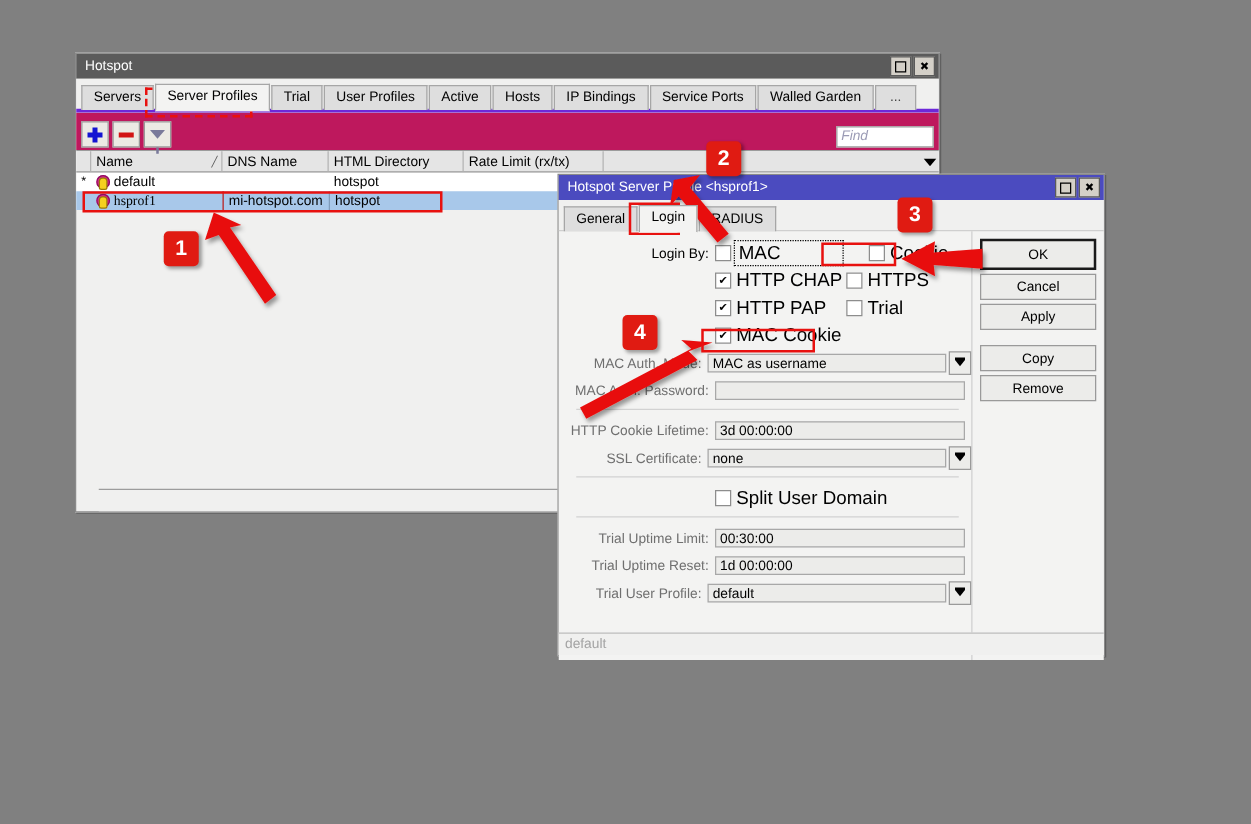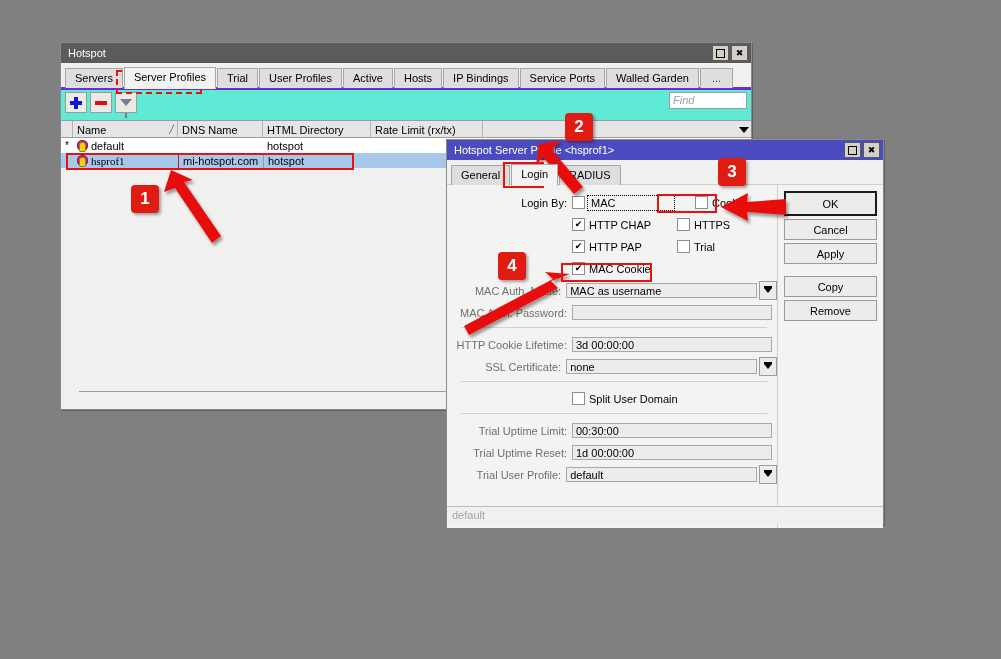--- a/index.html
+++ b/index.html
@@ -27,22 +27,22 @@
   .tabrow{display:flex;align-items:flex-end;height:22px;padding:2px 0 0 4px;
           background:#f0f0ef;border-bottom:3px solid #6d28d9;position:relative;}
   .tab{padding:3px 9px 4px 9px;background:#dedede;border:1px solid #a6a6a6;
        border-bottom:none;margin-right:1px;font-size:11px;white-space:nowrap;
        position:relative;top:1px;}
   .tab.active{background:#f3f3f2;border-bottom:1px solid #f3f3f2;
               padding-bottom:5px;top:2px;z-index:2;}
   .tab.dots{padding:3px 11px 4px 11px;color:#444;}
 
   
-  .toolbar{height:26px;display:flex;align-items:flex-start;padding:2px 4px;gap:3px;
-           background:#5eead4;}
+  .toolbar{height:26px;display:flex;align-items:flex-end;padding:2px 4px;gap:3px;
+           background:#be185d;}
   .tool{width:20px;height:19px;background:#eceae4;border:1px solid #9a9a9a;
         display:flex;align-items:center;justify-content:center;}
   .plus{position:relative;width:12px;height:12px;}
   .plus:before,.plus:after{content:"";position:absolute;background:#1414d2;}
   .plus:before{left:4px;top:0;width:4px;height:12px;}
   .plus:after{top:4px;left:0;height:4px;width:12px;}
   .minus{width:12px;height:4px;background:#d21414;}
   .funnel{width:0;height:0;border-left:6px solid transparent;
           border-right:6px solid transparent;border-top:7px solid #7a7a9a;
           position:relative;}
@@ -103,21 +103,21 @@
             border-right:4px solid transparent;border-top:5px solid #000;
             position:relative;}
   .dd-arrow:before{content:"";position:absolute;left:-4px;top:-7px;width:8px;
             height:2px;background:#000;}
 
   .cbrow{display:flex;align-items:center;height:19px;margin-bottom:3px;}
   .cb{width:11px;height:11px;background:#fff;border:1px solid #8d8d8d;
       margin-right:4px;display:flex;align-items:center;justify-content:center;
       font-size:9px;line-height:1;color:#000;flex:0 0 auto;}
   .cb.on:after{content:"\2714";font-size:9px;}
-  .cbl{font-size:11px;white-space:nowrap;}
+  .cbl{font-size:15px;white-space:nowrap;}
   .hsep{height:1px;background:#d2d2d2;margin:5px 10px 7px 14px;}
 
   .dlgstatus{height:18px;background:#f0f0ef;border-top:1px solid #bdbdbd;
              font-size:11px;color:#a3a3a3;padding:2px 0 0 5px;box-sizing:border-box;}
 
   
   .focusdot{border:1px dotted #000;padding:1px 3px;margin-left:-2px;}
 
   
   .ann-box{position:absolute;border:2px solid #e8110f;box-sizing:border-box;

